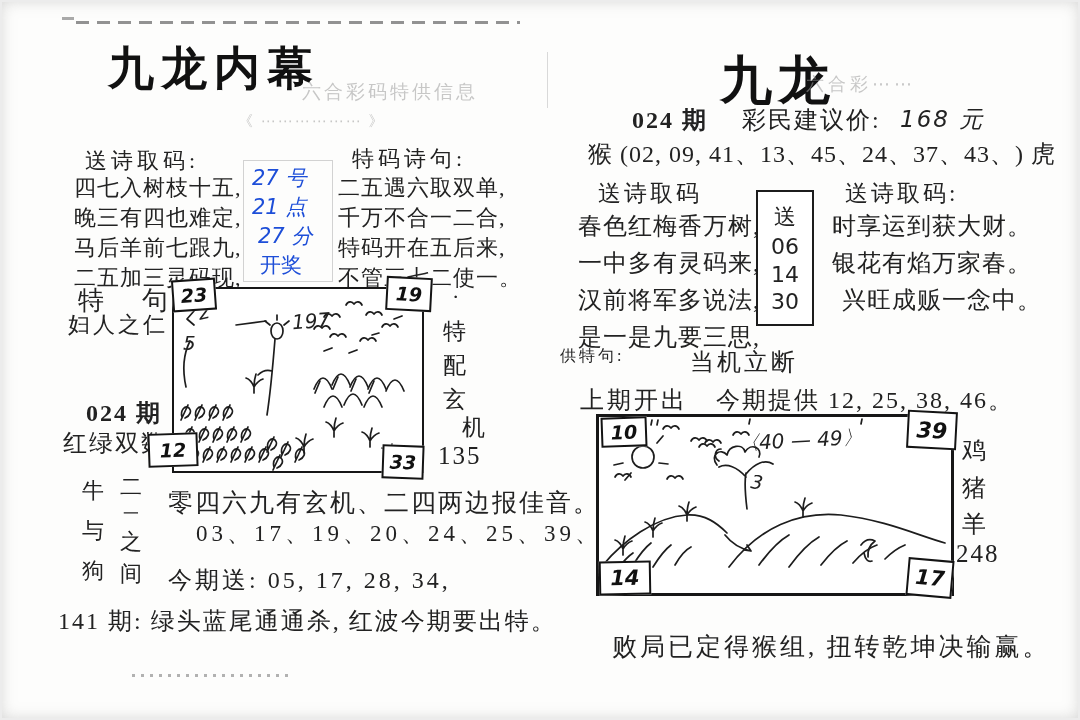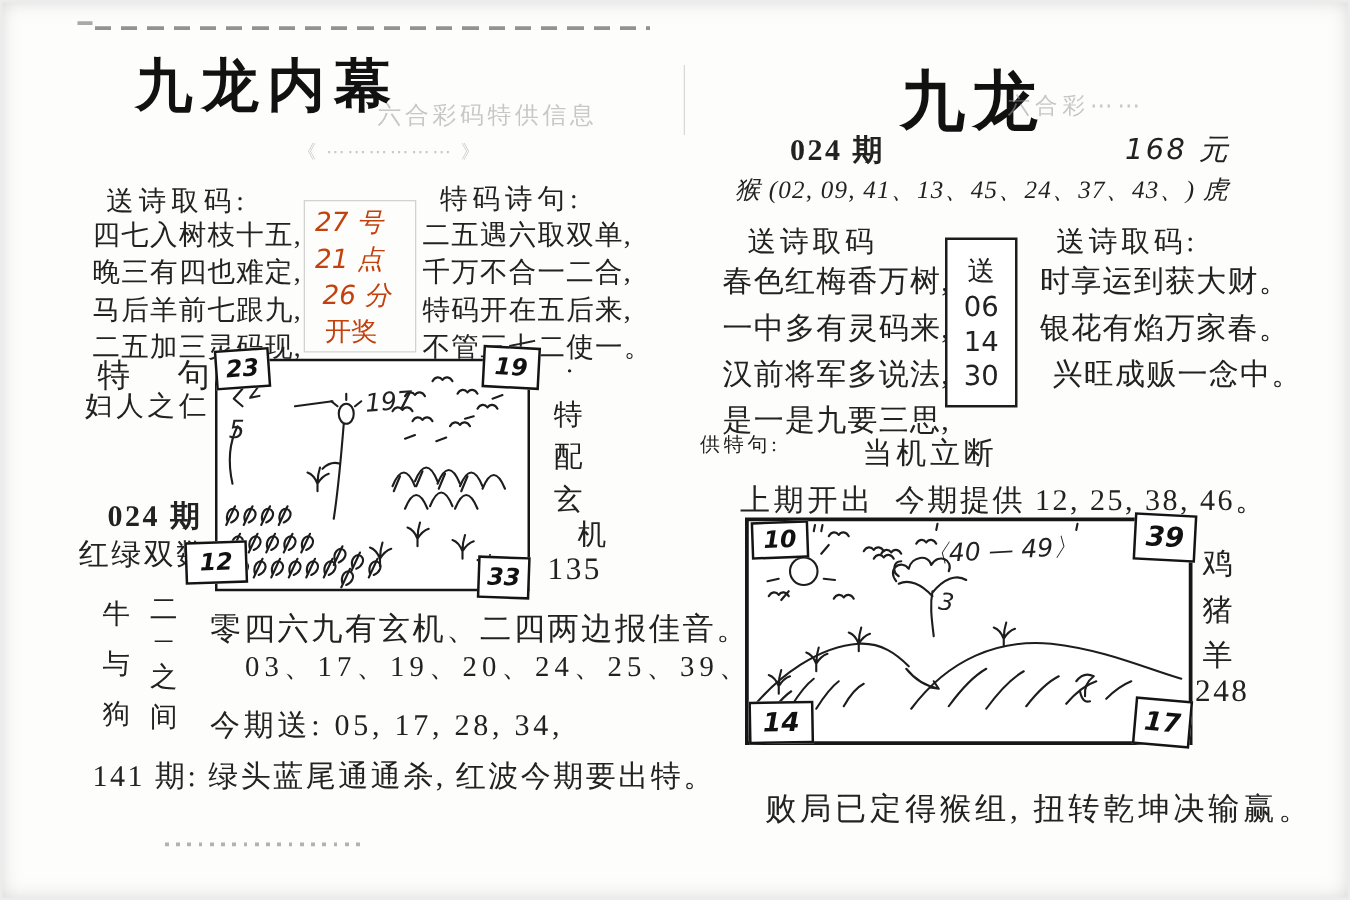--- a/index.html
+++ b/index.html
@@ -51,24 +51,24 @@
   <div class="t" style="left:352px;top:144px;font-size:22px;letter-spacing:4px;">特码诗句:</div>
 
   <div class="t poem" style="left:74px;top:173px;font-size:22px;letter-spacing:1px;line-height:30px;">
     <div>四七入树枝十五,</div>
     <div>晚三有四也难定,</div>
     <div>马后羊前七跟九,</div>
     <div>二五加三灵码现,</div>
   </div>
 
   <div style="position:absolute;left:243px;top:160px;width:88px;height:120px;border:1px solid #cdcdcd;opacity:.9;"></div>
-  <div class="t poem hand" style="left:252px;top:164px;font-size:21px;line-height:29px;color:#c2410c;">
+  <div class="t poem hand" style="left:252px;top:164px;font-size:21px;line-height:29px;color:#1d4ed8;">
     <div>27 号</div>
     <div>21 点</div>
-    <div style="padding-left:6px;">26 分</div>
+    <div style="padding-left:6px;">27 分</div>
     <div style="padding-left:8px;font-style:normal;font-family:'Liberation Serif',serif;">开奖</div>
   </div>
 
   <div class="t poem" style="left:338px;top:173px;font-size:22px;letter-spacing:1px;line-height:30px;">
     <div>二五遇六取双单,</div>
     <div>千万不合一二合,</div>
     <div>特码开在五后来,</div>
     <div>不管三七二使一。</div>
   </div>
 
@@ -158,32 +158,33 @@
   <div class="t" style="left:452px;top:284px;font-size:22px;">·</div>
   <div class="t" style="left:443px;top:316px;font-size:23px;">特</div>
   <div class="t" style="left:443px;top:350px;font-size:23px;">配</div>
   <div class="t" style="left:443px;top:384px;font-size:23px;">玄</div>
   <div class="t" style="left:462px;top:412px;font-size:23px;">机</div>
   <div class="t" style="left:438px;top:442px;font-size:25px;letter-spacing:2px;">135</div>
 
   <div class="t" style="left:168px;top:486px;font-size:25px;letter-spacing:2px;text-align:right;">零四六九有玄机、二四两边报佳音。</div>
   <div class="t" style="left:196px;top:518px;font-size:23px;letter-spacing:4px;">03、17、19、20、24、25、39、45</div>
   <div class="t" style="left:168px;top:564px;font-size:24px;letter-spacing:3px;">今期送: 05, 17, 28, 34,</div>
-  <div class="t" style="left:74px;top:605px;font-size:24px;letter-spacing:2px;">141 期: 绿头蓝尾通通杀, 红波今期要出特。</div>
+  <div class="t" style="left:58px;top:605px;font-size:24px;letter-spacing:2px;">141 期: 绿头蓝尾通通杀, 红波今期要出特。</div>
   <div class="dotline" style="left:132px;top:674px;width:160px;"></div>
 
   <div class="crease" style="left:547px;top:52px;height:56px;"></div>
 
   <div class="t title" style="left:700px;top:46px;font-size:52px;letter-spacing:6px;margin-left:20px;">九龙</div>
   <div class="t faint" style="left:806px;top:72px;font-size:18px;letter-spacing:4px;">六合彩⋯⋯</div>
 
   <div class="t" style="left:632px;top:104px;font-size:24px;font-weight:600;letter-spacing:2px;">024 期</div>
+  <div class="t" style="left:742px;top:104px;font-size:24px;letter-spacing:2px;">彩民建议价:</div>
   <div class="t hand" style="left:900px;top:104px;font-size:23px;letter-spacing:2px;">168 元</div>
 
-  <div class="t" style="left:588px;top:138px;font-size:20px;letter-spacing:1px;font-style:italic;">猴 (02, 09, 41、13、45、24、37、43、) 虎</div>
+  <div class="t" style="left:588px;top:138px;font-size:24px;letter-spacing:1px;">猴 (02, 09, 41、13、45、24、37、43、) 虎</div>
 
   <div class="t" style="left:598px;top:178px;font-size:23px;letter-spacing:3px;">送诗取码</div>
   <div class="t" style="left:845px;top:178px;font-size:23px;letter-spacing:3px;">送诗取码:</div>
 
   <div class="t poem" style="left:578px;top:208px;font-size:24px;letter-spacing:1px;line-height:37px;">
     <div>春色红梅香万树,</div>
     <div>一中多有灵码来,</div>
     <div>汉前将军多说法,</div>
     <div>是一是九要三思,</div>
   </div>
@@ -197,21 +198,21 @@
 
   <div class="t poem" style="left:832px;top:208px;font-size:24px;letter-spacing:1px;line-height:37px;">
     <div>时享运到获大财。</div>
     <div>银花有焰万家春。</div>
     <div style="padding-left:10px;">兴旺成贩一念中。</div>
   </div>
 
   <div class="t" style="left:560px;top:346px;font-size:16px;letter-spacing:3px;">供特句:</div>
   <div class="t" style="left:690px;top:346px;font-size:24px;letter-spacing:3px;">当机立断</div>
 
-  <div class="t" style="left:592px;top:384px;font-size:24px;letter-spacing:3px;">上期开出</div>
+  <div class="t" style="left:580px;top:384px;font-size:24px;letter-spacing:3px;">上期开出</div>
   <div class="t" style="left:716px;top:384px;font-size:24px;letter-spacing:2px;">今期提供 12, 25, 38, 46。</div>
 
   <div class="dbox" style="left:596px;top:414px;width:352px;height:176px;border-width:3px;">
     <svg viewBox="0 0 352 176" width="352" height="176">
       <defs>
         <path id="Rtuft" d="M0,0 C-2,-5 -5,-8 -8,-9 M0,0 C0,-6 1,-10 2,-13 M0,0 C3,-5 6,-7 9,-8 M0,0 L0,6"></path>
         <path id="Rsq" d="M0,0 C2,-4 6,-4 8,-1 C10,-4 14,-4 16,0"></path>
       </defs>
       <path d="M52,8 l1,-5 M58,8 l1,-5 M150,7 l1,-5 M262,7 l1,-5 M330,8 l1,-5"></path>
       <circle cx="44" cy="40" r="11"></circle>

